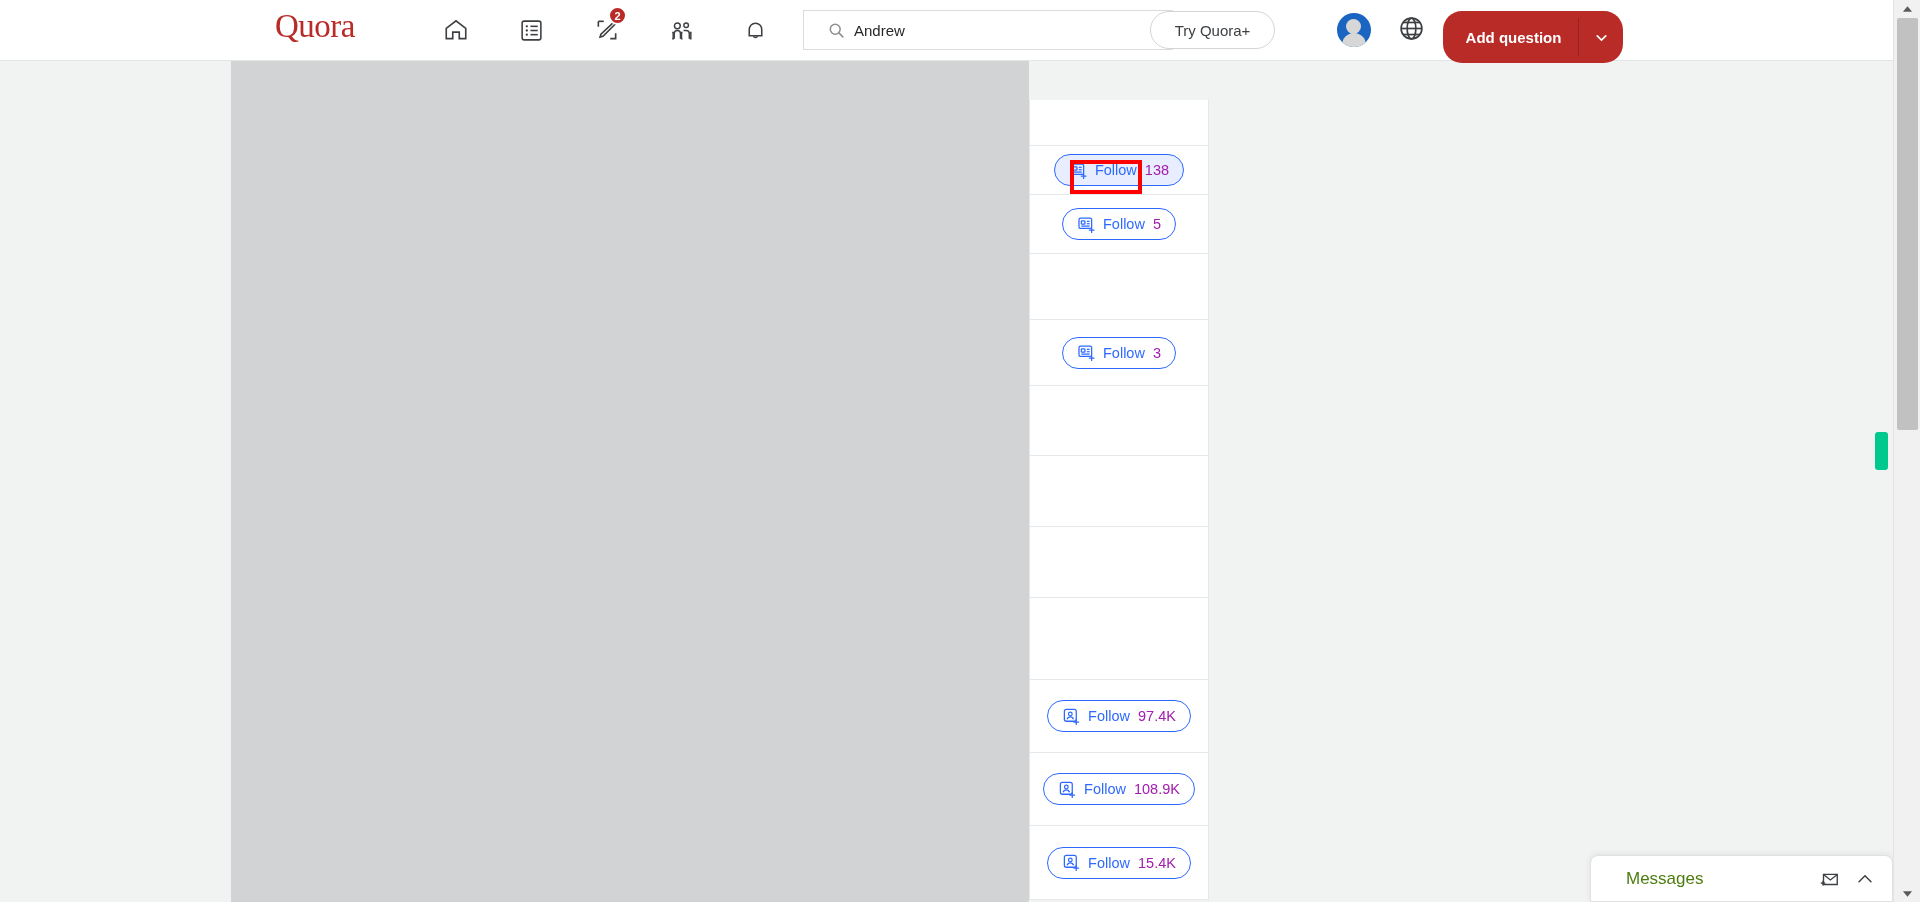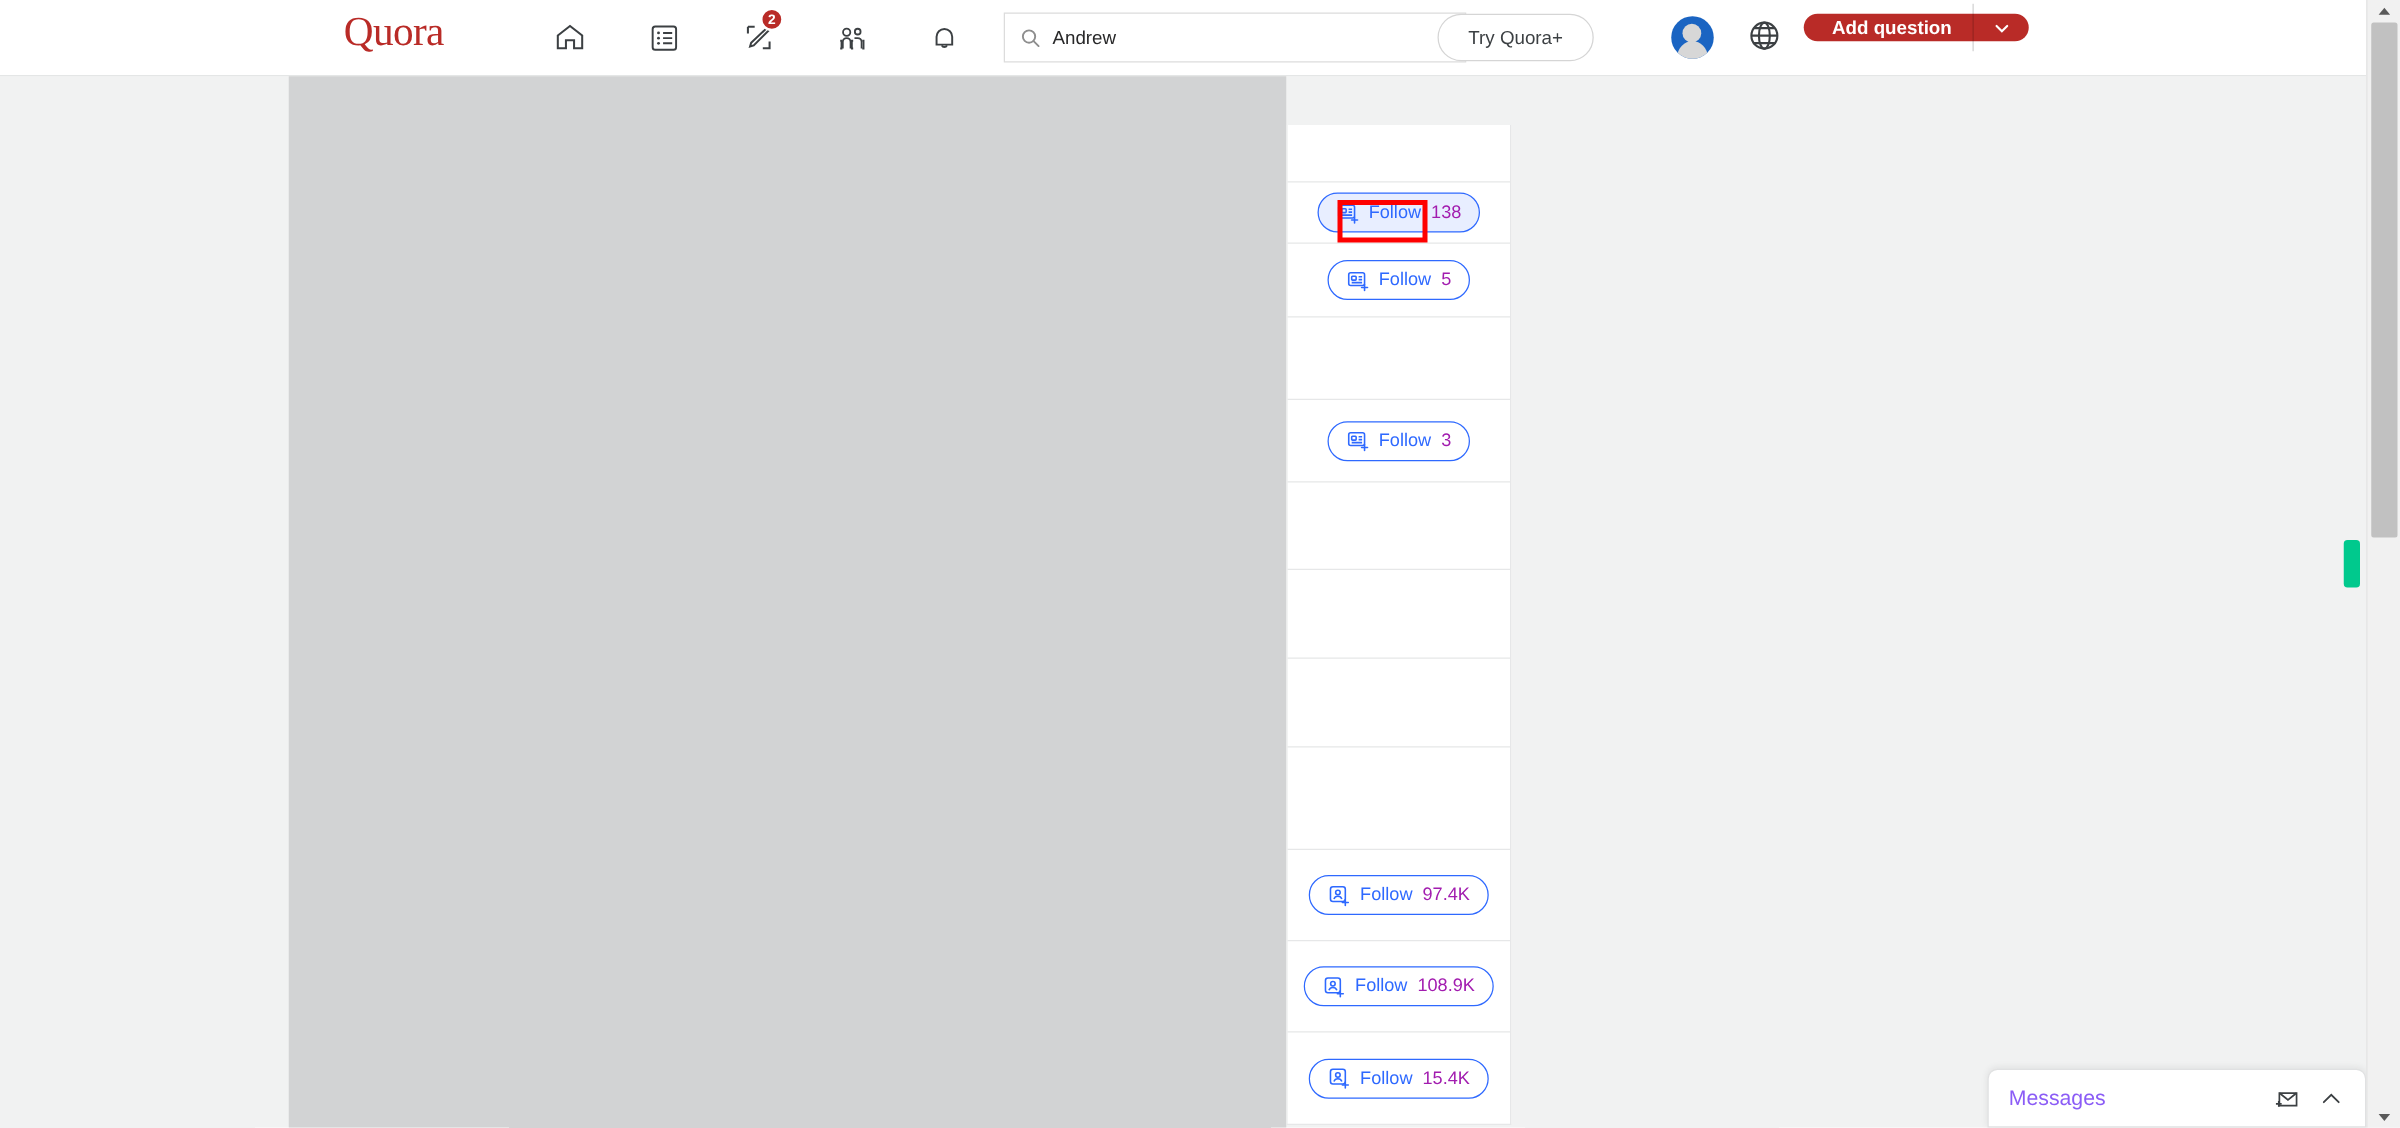--- a/index.html
+++ b/index.html
@@ -70,21 +70,21 @@
 
   #searchbox {
     position: absolute;
     left: 803px; top: 10px;
     width: 370px; height: 40px;
     border: 1px solid #dcdcdc;
     border-radius: 0;
     background: #fff;
     display: flex;
     align-items: center;
-    padding-left: 12px;
+    padding-left: 24px;
     cursor: text;
   }
   #searchbox .sv { margin-right: 9px; display:flex; }
   #search-value {
     font-size: 15px;
     color: #282829;
   }
 
   #try-quora {
     position: absolute;
@@ -126,21 +126,21 @@
   #lang-icon {
     position: absolute;
     left: 1397px; top: 14px;
     width: 32px; height: 32px;
     cursor: pointer;
   }
 
   #add-question {
     position: absolute;
     left: 1443px; top: 11px;
-    width: 180px; height: 22px;
+    width: 180px; height: 52px;
     background: #b92b27;
     border-radius: 19px;
     display: flex;
     align-items: center;
     cursor: pointer;
   }
   #aq-label {
     flex: 1;
     text-align: center;
     color: #fff;
@@ -223,21 +223,22 @@
     border: 1px solid #e0e1e2;
     border-radius: 8px 8px 0 0;
     box-shadow: 0 -1px 6px rgba(0,0,0,0.07);
     display: flex;
     align-items: center;
     padding: 0 16px;
   }
   #messages-title {
     flex: 1;
     font-size: 17px;
-    color: #8b5cf6;
+    color: #4d7c0f;
+    margin-left: 19px;
   }
   #messages .mi {
     margin-left: 14px;
     display: flex;
     cursor: pointer;
   }
 
   
   #scrollbar {
     position: absolute;

